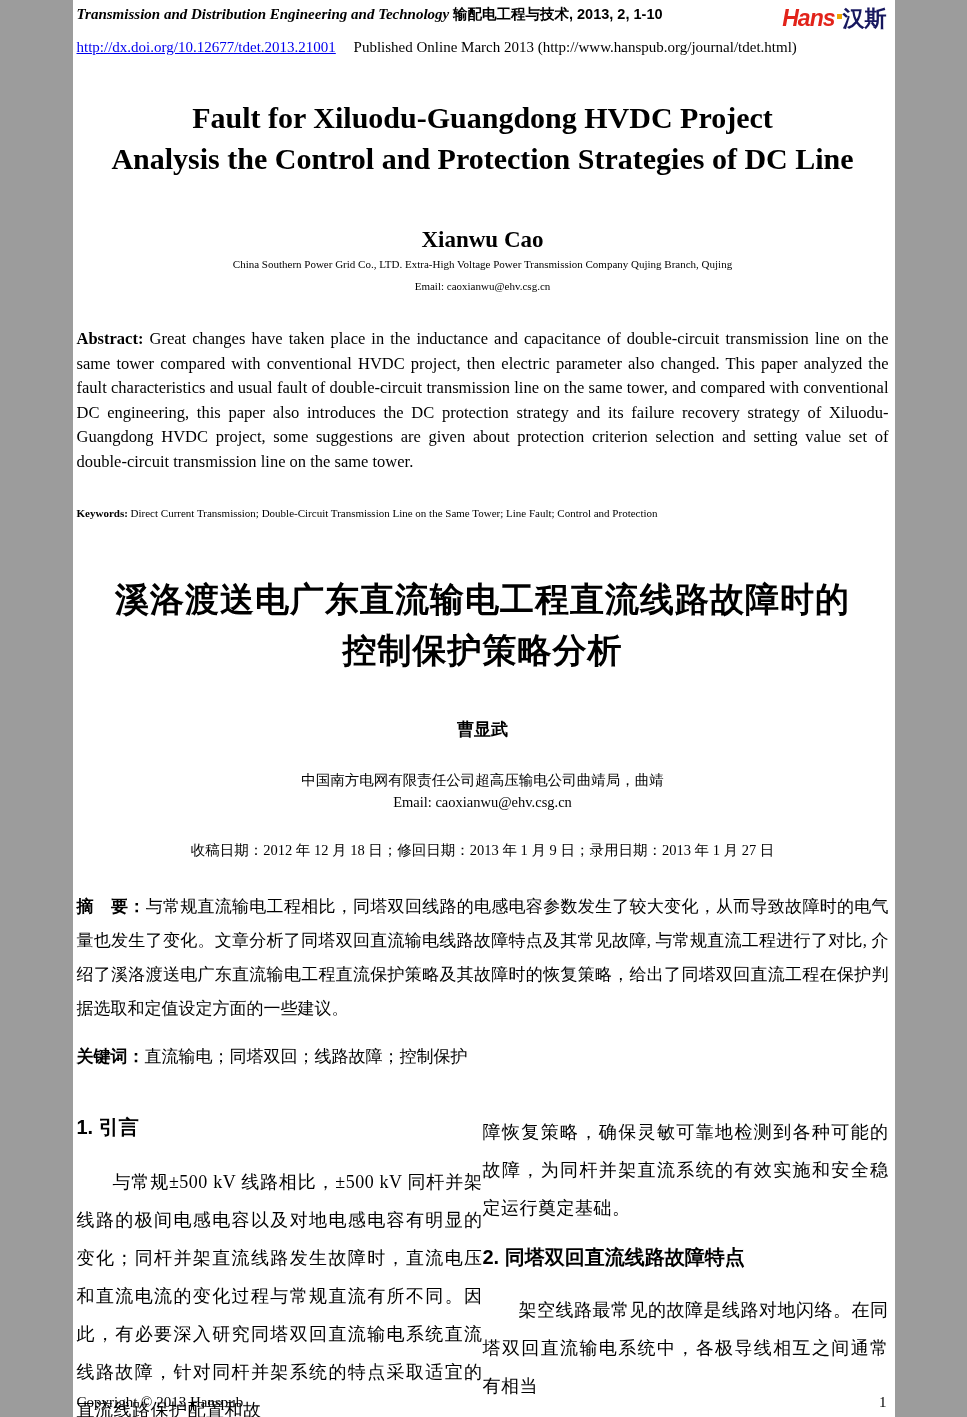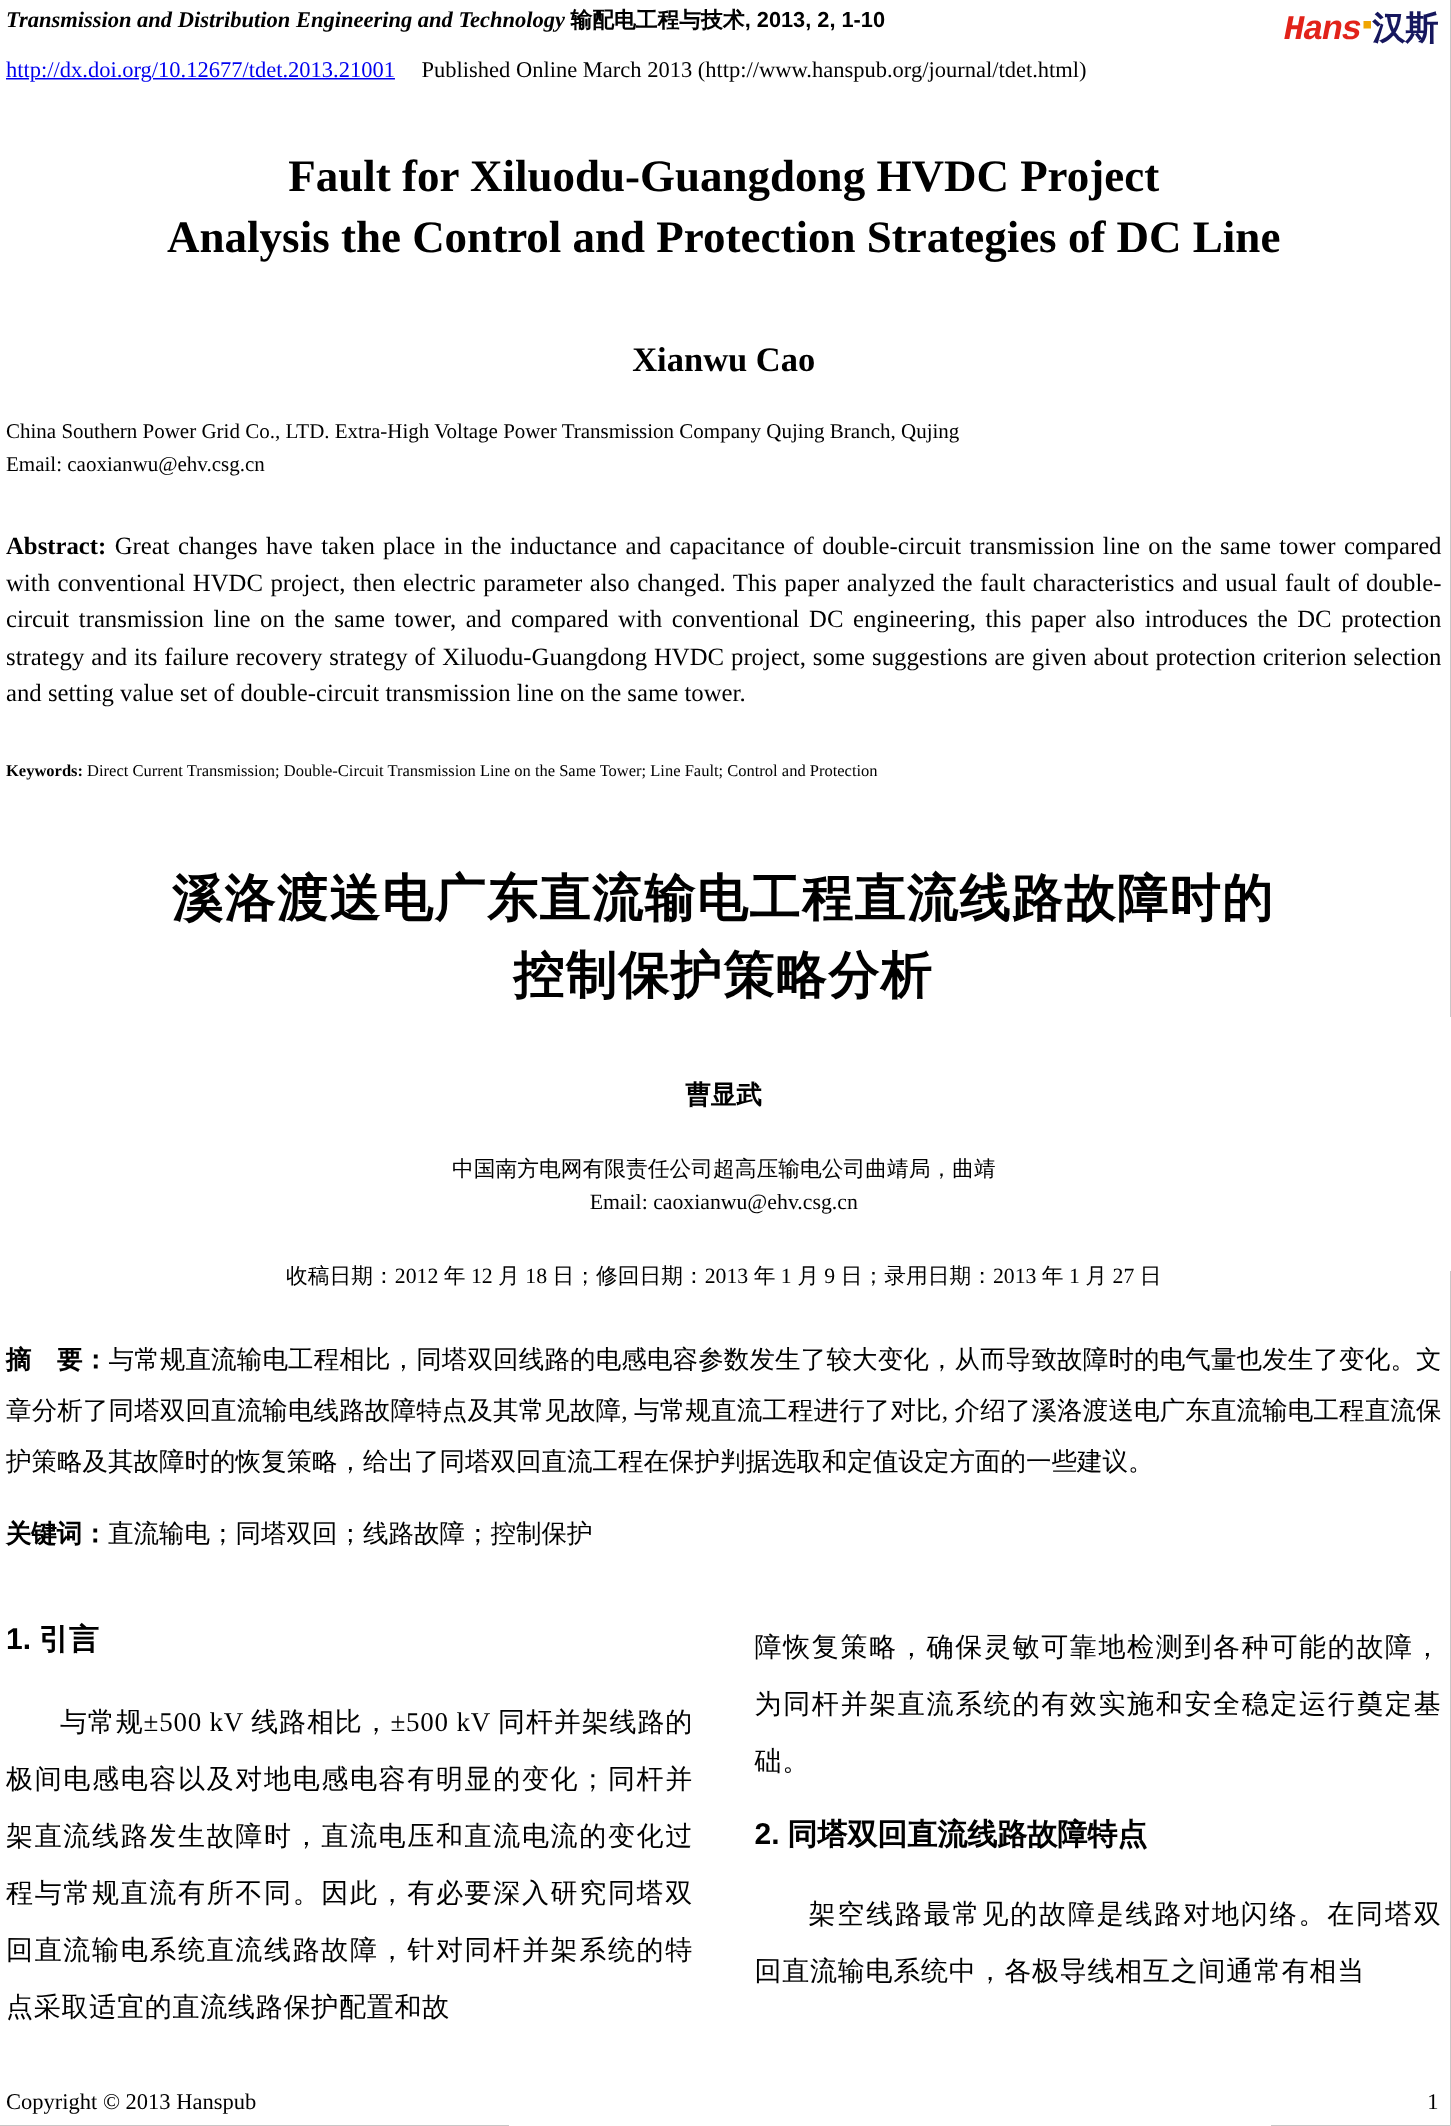--- a/index.html
+++ b/index.html
@@ -1,43 +1,43 @@
 <!DOCTYPE html>
 <html><head>
 <meta charset="utf-8">
 <style>
   * { margin: 0; padding: 0; box-sizing: border-box; }
   html, body { background: #9c9c9c; }
   .page {
     position: relative;
-    width: 967px;
+    width: 822px;
     height: 1417px;
     margin: 0 auto;
     background: #ffffff;
     color: #000000;
     font-family: "Liberation Serif", serif;
     overflow: hidden;
     padding: 4px 6px 0 4px;
   }
   
   .hdr-row { display: flex; justify-content: space-between; align-items: flex-start; }
   .journal-line { font-size: 15px; line-height: 20px; white-space: nowrap; }
   .journal-en { font-weight: bold; font-style: italic; }
   .journal-zh { font-weight: bold; font-family: "Liberation Sans", sans-serif; font-size: 14.5px; }
   .logo { white-space: nowrap; position: relative; padding-right: 2px; }
-  .logo-hans { color: #e2231a; font-weight: bold; font-style: italic; font-size: 23px; font-family: Liberation Mono, monospace; letter-spacing: -1px; }
+  .logo-hans { color: #e2231a; font-weight: bold; font-style: italic; font-size: 23px; font-family: Liberation Sans, sans-serif; letter-spacing: -1px; }
   .logo-dot { display: inline-block; width: 5px; height: 5px; background: #f0a500; margin: 0 1px 12px 2px; vertical-align: middle; }
   .logo-zh { color: #16175e; font-weight: bold; font-size: 22px; font-family: "Liberation Sans", sans-serif; }
   .doi-line { font-size: 15px; line-height: 20px; margin-top: 3px; }
   .doi-link { color: #0000ee; text-decoration: underline; }
   .published { color: #000; margin-left: 14px; }
   
   .title { text-align: center; font-weight: bold; font-size: 30px; line-height: 41px; margin-top: 40px; }
   .author-en { text-align: center; font-weight: bold; font-size: 23px; margin-top: 48px; }
-  .affil-en { font-size: 14px; line-height: 22px; margin-top: 25px; }
+  .affil-en { text-align: center; font-size: 11px; line-height: 22px; }
   .received-en { text-align: center; font-size: 14.5px; margin-top: 26px; }
   sup { font-size: 9.5px; vertical-align: super; line-height: 0; }
   .abstract-en { font-size: 16.5px; line-height: 24.5px; text-align: justify; margin-top: 30px; }
   .abstract-en b, .keywords-en b { font-weight: bold; }
   .keywords-en { font-size: 11px; line-height: 24.5px; text-align: justify; margin-top: 27px; padding-left: 96px; text-indent: -96px; }
   
   .title-zh { text-align: center; font-weight: bold; font-size: 34px; line-height: 51px; margin-top: 48px; font-family: "Liberation Sans", sans-serif; letter-spacing: 1px; }
   .author-zh { text-align: center; font-weight: bold; font-size: 17px; margin-top: 42px; }
   .affil-zh { text-align: center; font-size: 14.5px; line-height: 22px; margin-top: 28px; }
   .received-zh { text-align: center; font-size: 14.5px; margin-top: 28px; }

